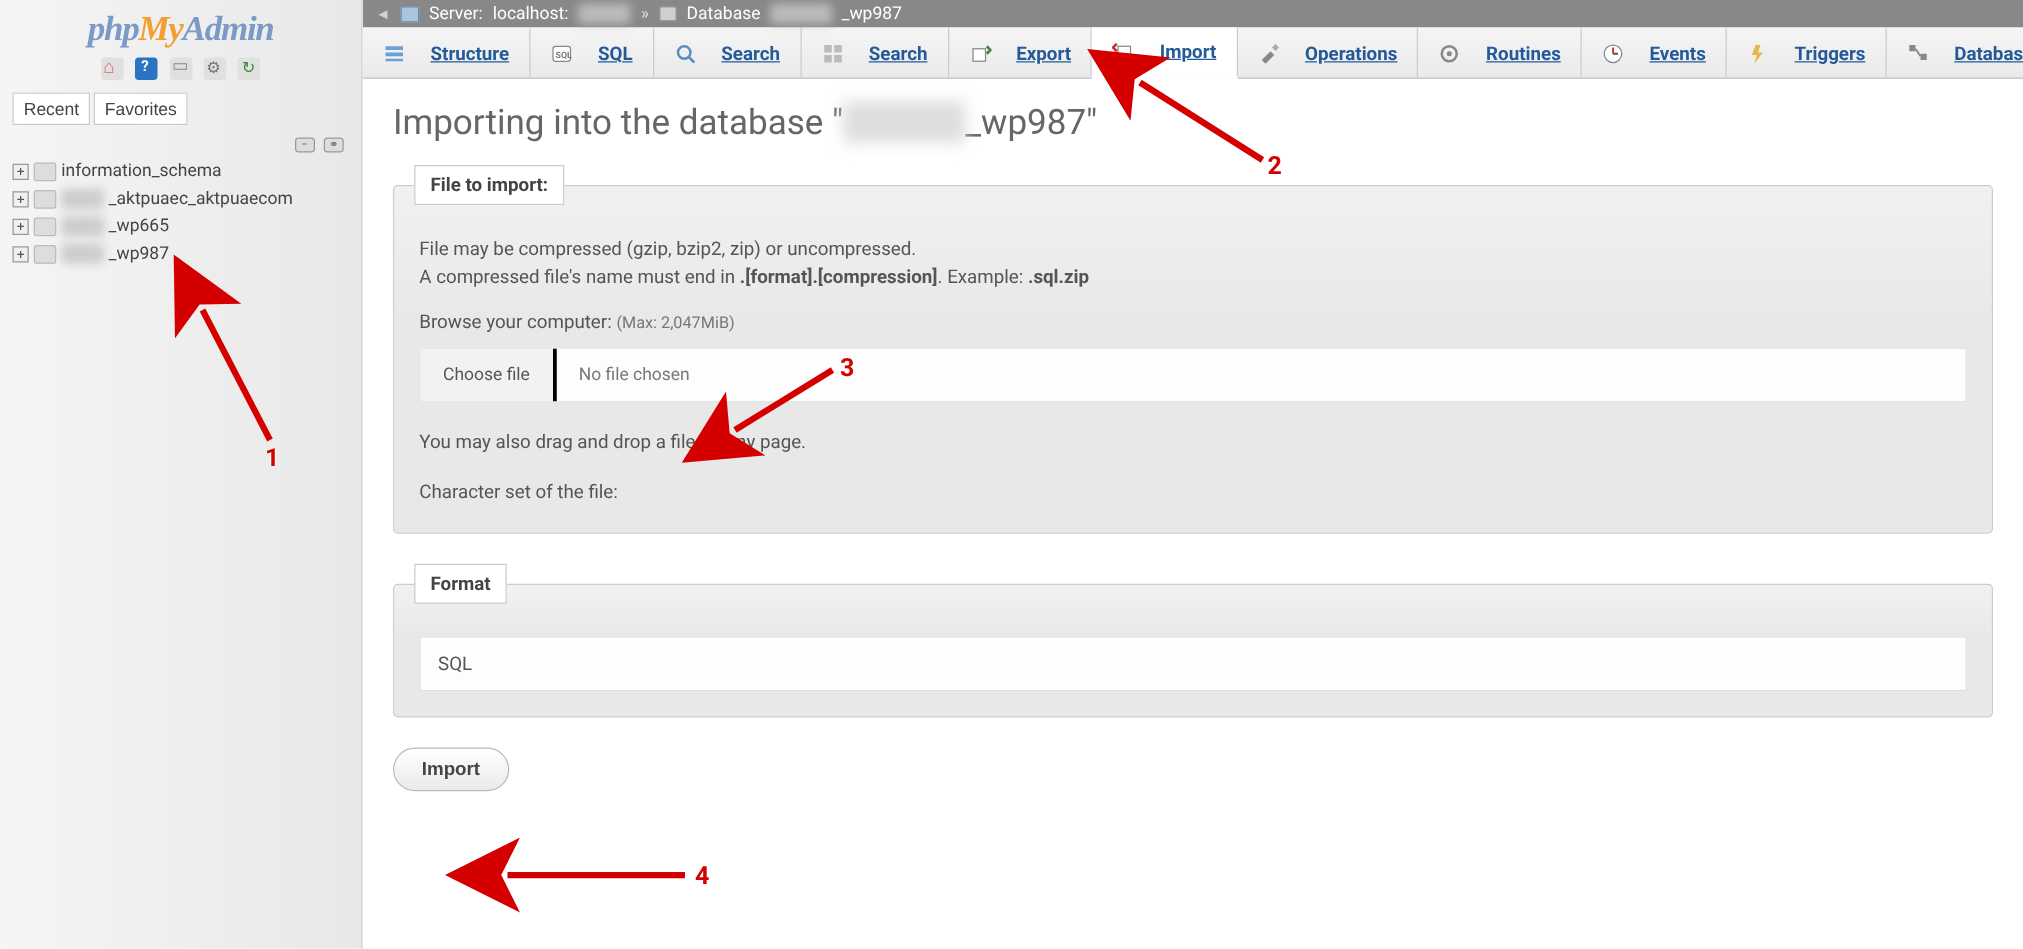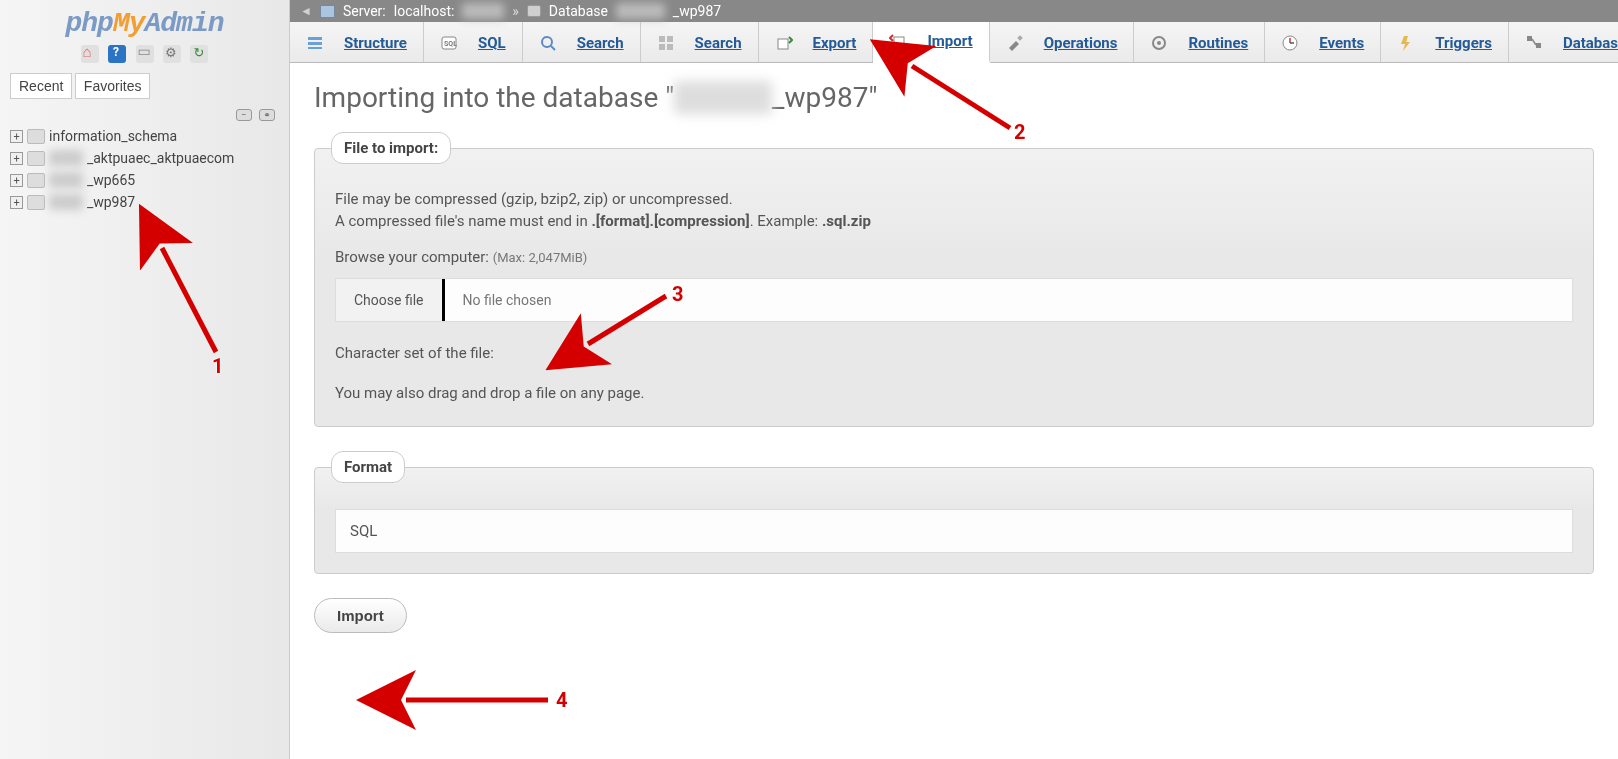--- a/index.html
+++ b/index.html
@@ -17,21 +17,21 @@
   .sidebar {
     position: absolute;
     left: 0; top: 0; bottom: 0;
     width: 290px;
     background: linear-gradient(to right, #f5f5f5 0%, #e8e8e8 100%);
     border-right: 1px solid #ccc;
   }
   .logo {
     text-align: center;
     padding: 8px 0 4px;
-    font-family: Liberation Mono, monospace;
+    font-family: Liberation Serif, serif;
     font-size: 28px;
     font-weight: bold;
     font-style: italic;
     letter-spacing: -1px;
   }
   .logo .php { color: #7b9ac6; }
   .logo .my  { color: #f29e30; }
   .logo .admin { color: #7b9ac6; }
   .sidebar-icons {
     text-align: center;
@@ -129,21 +129,21 @@
   .page-title .blur-mid{ filter:blur(6px); background:#ddd; color:transparent; padding:0 28px; border-radius:3px;}
   fieldset.card {
     border:1px solid #ccc;
     border-radius:4px;
     background: linear-gradient(#f1f1f1,#e8e8e8 40%,#e8e8e8);
     margin-bottom:24px;
     padding:22px 20px 20px;
     position:relative;
   }
   fieldset.card > legend {
-    background:#fff; border:1px solid #ccc; border-radius:12px;
+    background:#fff; border:1px solid #ccc; border-radius:0;
     padding:6px 12px; font-weight:bold; font-size:15px; color:#444;
     margin-left:-4px;
   }
   .hint { color:#555; margin:4px 0; font-size:15px;}
   .hint b { font-weight:bold; }
   .browse-row { margin-top:18px; font-size:15px; color:#555;}
   .browse-row .max { font-size:13px; color:#777;}
   .filechoose {
     margin-top:12px; background:#fdfdfd; border:1px solid #ddd;
     display:flex; align-items:stretch; height:44px; width:100%;
@@ -341,23 +341,23 @@
       <div class="browse-row">
         <span>Browse your computer:</span>
         <span class="max">(Max: 2,047MiB)</span>
       </div>
 
       <div class="filechoose">
         <div class="btn">Choose file</div>
         <div class="state">No file chosen</div>
       </div>
 
+      <p class="hint" style="margin-top:22px">You may also drag and drop a file on any page.</p>
+
       <p class="hint" style="margin-top:22px">Character set of the file:</p>
-
-      <p class="hint" style="margin-top:22px">You may also drag and drop a file on any page.</p>
     </fieldset>
 
     <fieldset class="card">
       <legend>Format</legend>
       <div class="sel" style="margin-top:4px">
         <span>SQL</span>
       </div>
     </fieldset>
 
     <button class="import-btn">Import</button>

